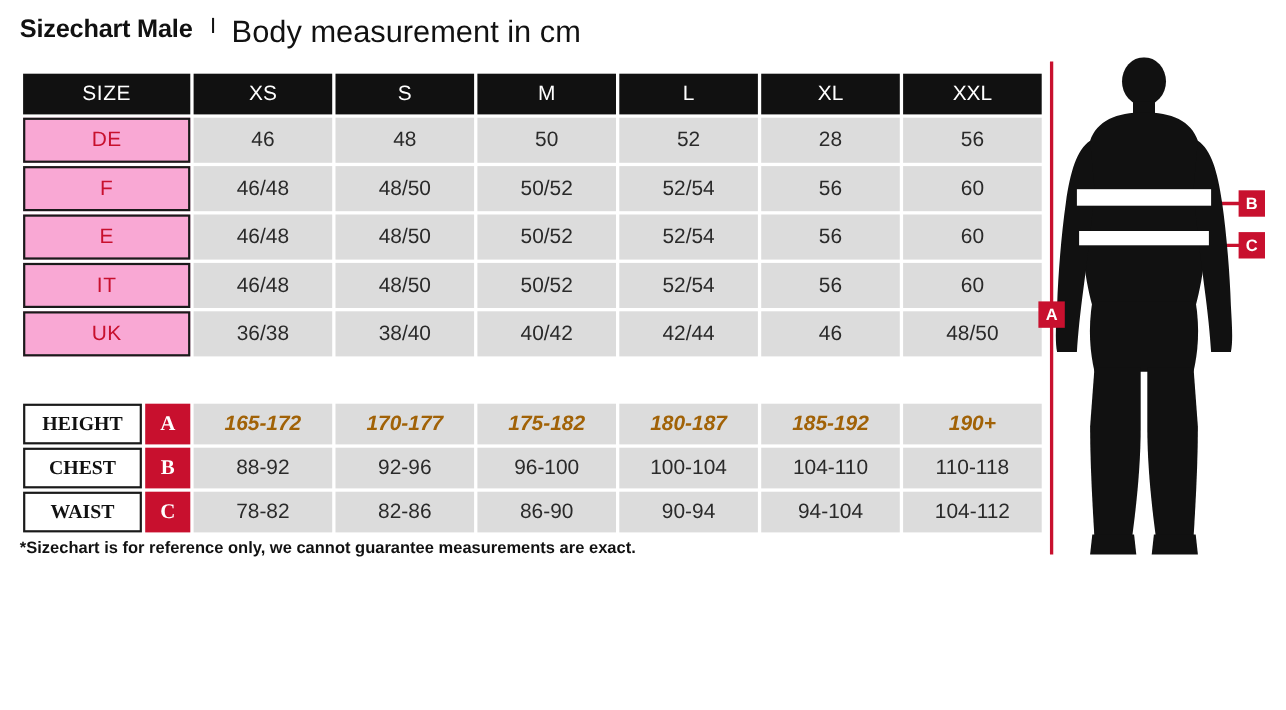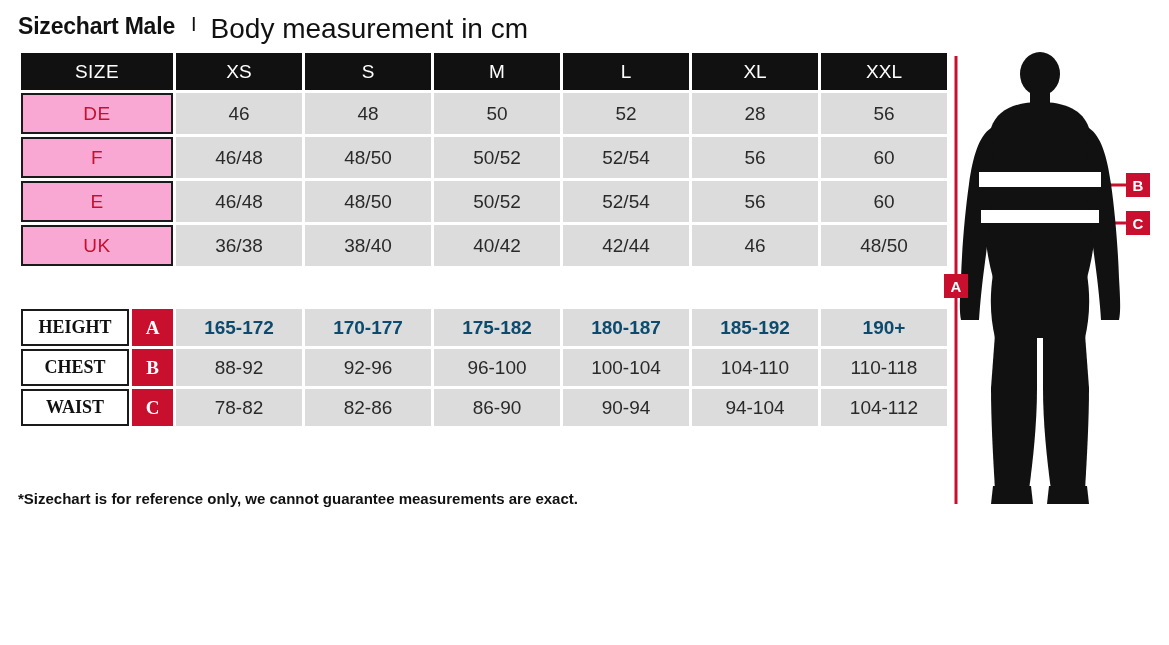--- a/index.html
+++ b/index.html
@@ -40,21 +40,21 @@
   .title-sub {
     font-size: 28px;
     font-weight: normal;
     color: #111111;
   }
 
   
   .table-wrap {
     position: absolute;
     left: 18px;
-    top: 50px;
+    top: 64px;
     width: 913px;
   }
   table.sizechart {
     border-collapse: separate;
     border-spacing: 3px 3px;
     width: 913px;
     table-layout: fixed;
   }
   table.sizechart td, table.sizechart th {
     height: 37px;
@@ -80,21 +80,22 @@
     color: #ffffff;
     font-weight: normal;
     letter-spacing: 0.5px;
   }
   .cell-grey {
     background: #dcdcdc;
     color: #2a2a2a;
   }
   .cell-grey.bold {
     font-weight: bold;
-    color: #0c4a6e;
+    color: #a16207;
+    font-style: italic;
   }
   .label-country {
     background: #f9a8d4;
     border: 2px solid #1a1a1a;
     color: #c8102e;
     font-weight: bold;
     font-size: 19px;
     letter-spacing: 0.5px;
   }
   
@@ -221,20 +222,29 @@
         <tr>
           <td class="label-country">E</td>
           <td class="cell-grey">46/48</td>
           <td class="cell-grey">48/50</td>
           <td class="cell-grey">50/52</td>
           <td class="cell-grey">52/54</td>
           <td class="cell-grey">56</td>
           <td class="cell-grey">60</td>
         </tr>
         <tr>
+          <td class="label-country">IT</td>
+          <td class="cell-grey">46/48</td>
+          <td class="cell-grey">48/50</td>
+          <td class="cell-grey">50/52</td>
+          <td class="cell-grey">52/54</td>
+          <td class="cell-grey">56</td>
+          <td class="cell-grey">60</td>
+        </tr>
+        <tr>
           <td class="label-country">UK</td>
           <td class="cell-grey">36/38</td>
           <td class="cell-grey">38/40</td>
           <td class="cell-grey">40/42</td>
           <td class="cell-grey">42/44</td>
           <td class="cell-grey">46</td>
           <td class="cell-grey">48/50</td>
         </tr>
         <tr class="spacer-row">
           <td colspan="7"></td>

